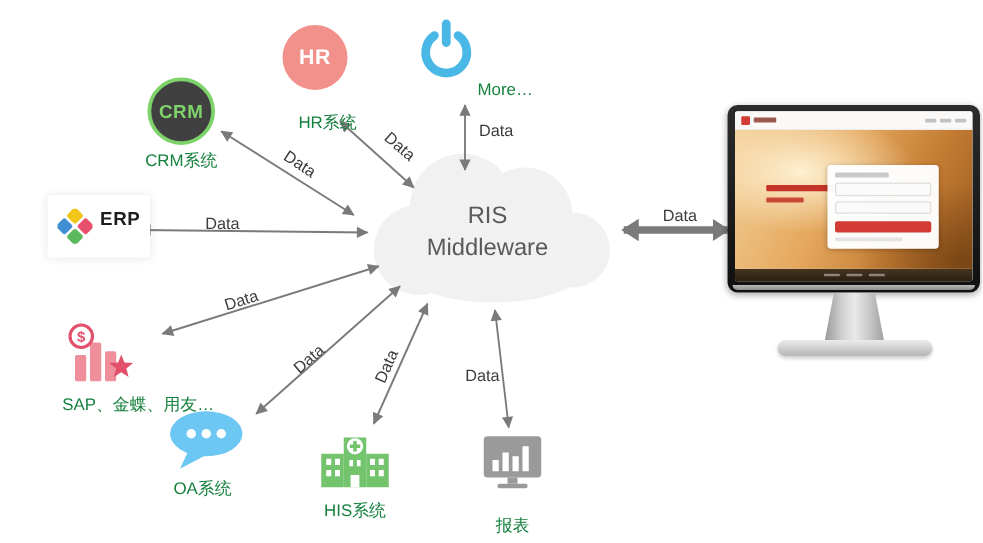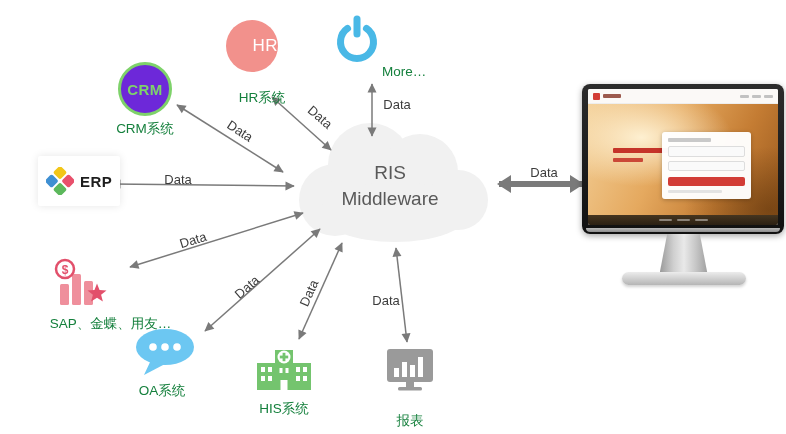--- a/index.html
+++ b/index.html
@@ -18,29 +18,29 @@
 
   
   .data-label{position:absolute;transform:translate(-50%,-50%) rotate(var(--rot,0deg));
     font-size:13px;color:#3c3c3c;z-index:4;white-space:nowrap;}
 
   .node-icon{position:absolute;z-index:4;}
 
   
   .crm-ring{width:54px;height:54px;border:3px solid #7ed26a;border-radius:50%;
     display:flex;align-items:center;justify-content:center;box-sizing:border-box;
-    font-weight:bold;font-size:15px;color:#7ed26a;letter-spacing:.5px;background:#6d28d9;}
+    font-weight:bold;font-size:15px;color:#7ed26a;letter-spacing:.5px;background:#404040;}
 
   
   .hr-circle{width:52px;height:52px;border-radius:50%;background:#f2918c;
-    display:flex;align-items:center;justify-content:flex-end;
-    font-weight:normal;font-size:17px;color:#fff;letter-spacing:.5px;}
-
-  
-  .erp-tile{display:flex;align-items:center;gap:6px;background:#fff;
+    display:flex;align-items:center;justify-content:center;
+    font-weight:bold;font-size:17px;color:#fff;letter-spacing:.5px;}
+
+  
+  .erp-tile{display:flex;align-items:flex-start;gap:6px;background:#fff;
     padding:11px 8px;box-shadow:0 0 8px rgba(0,0,0,.10);border-radius:2px;}
   .erp-text{font-weight:bold;font-size:15px;color:#1d1d1d;letter-spacing:.5px;}
 
   
   .imac{position:absolute;left:582px;top:84px;width:203px;height:215px;z-index:4;}
   .imac-bezel{position:absolute;left:0;top:0;width:202px;height:150px;border-radius:8px;
     background:linear-gradient(180deg,#2c2c2c,#101010);box-shadow:0 2px 6px rgba(0,0,0,.35);}
   .imac-alu{position:absolute;left:4px;right:4px;bottom:2px;height:4px;border-radius:0 0 6px 6px;
     background:linear-gradient(180deg,#b9b9b9,#8e8e8e);}
   .imac-display{position:absolute;left:6px;top:5px;width:190px;height:136px;background:#fff;

